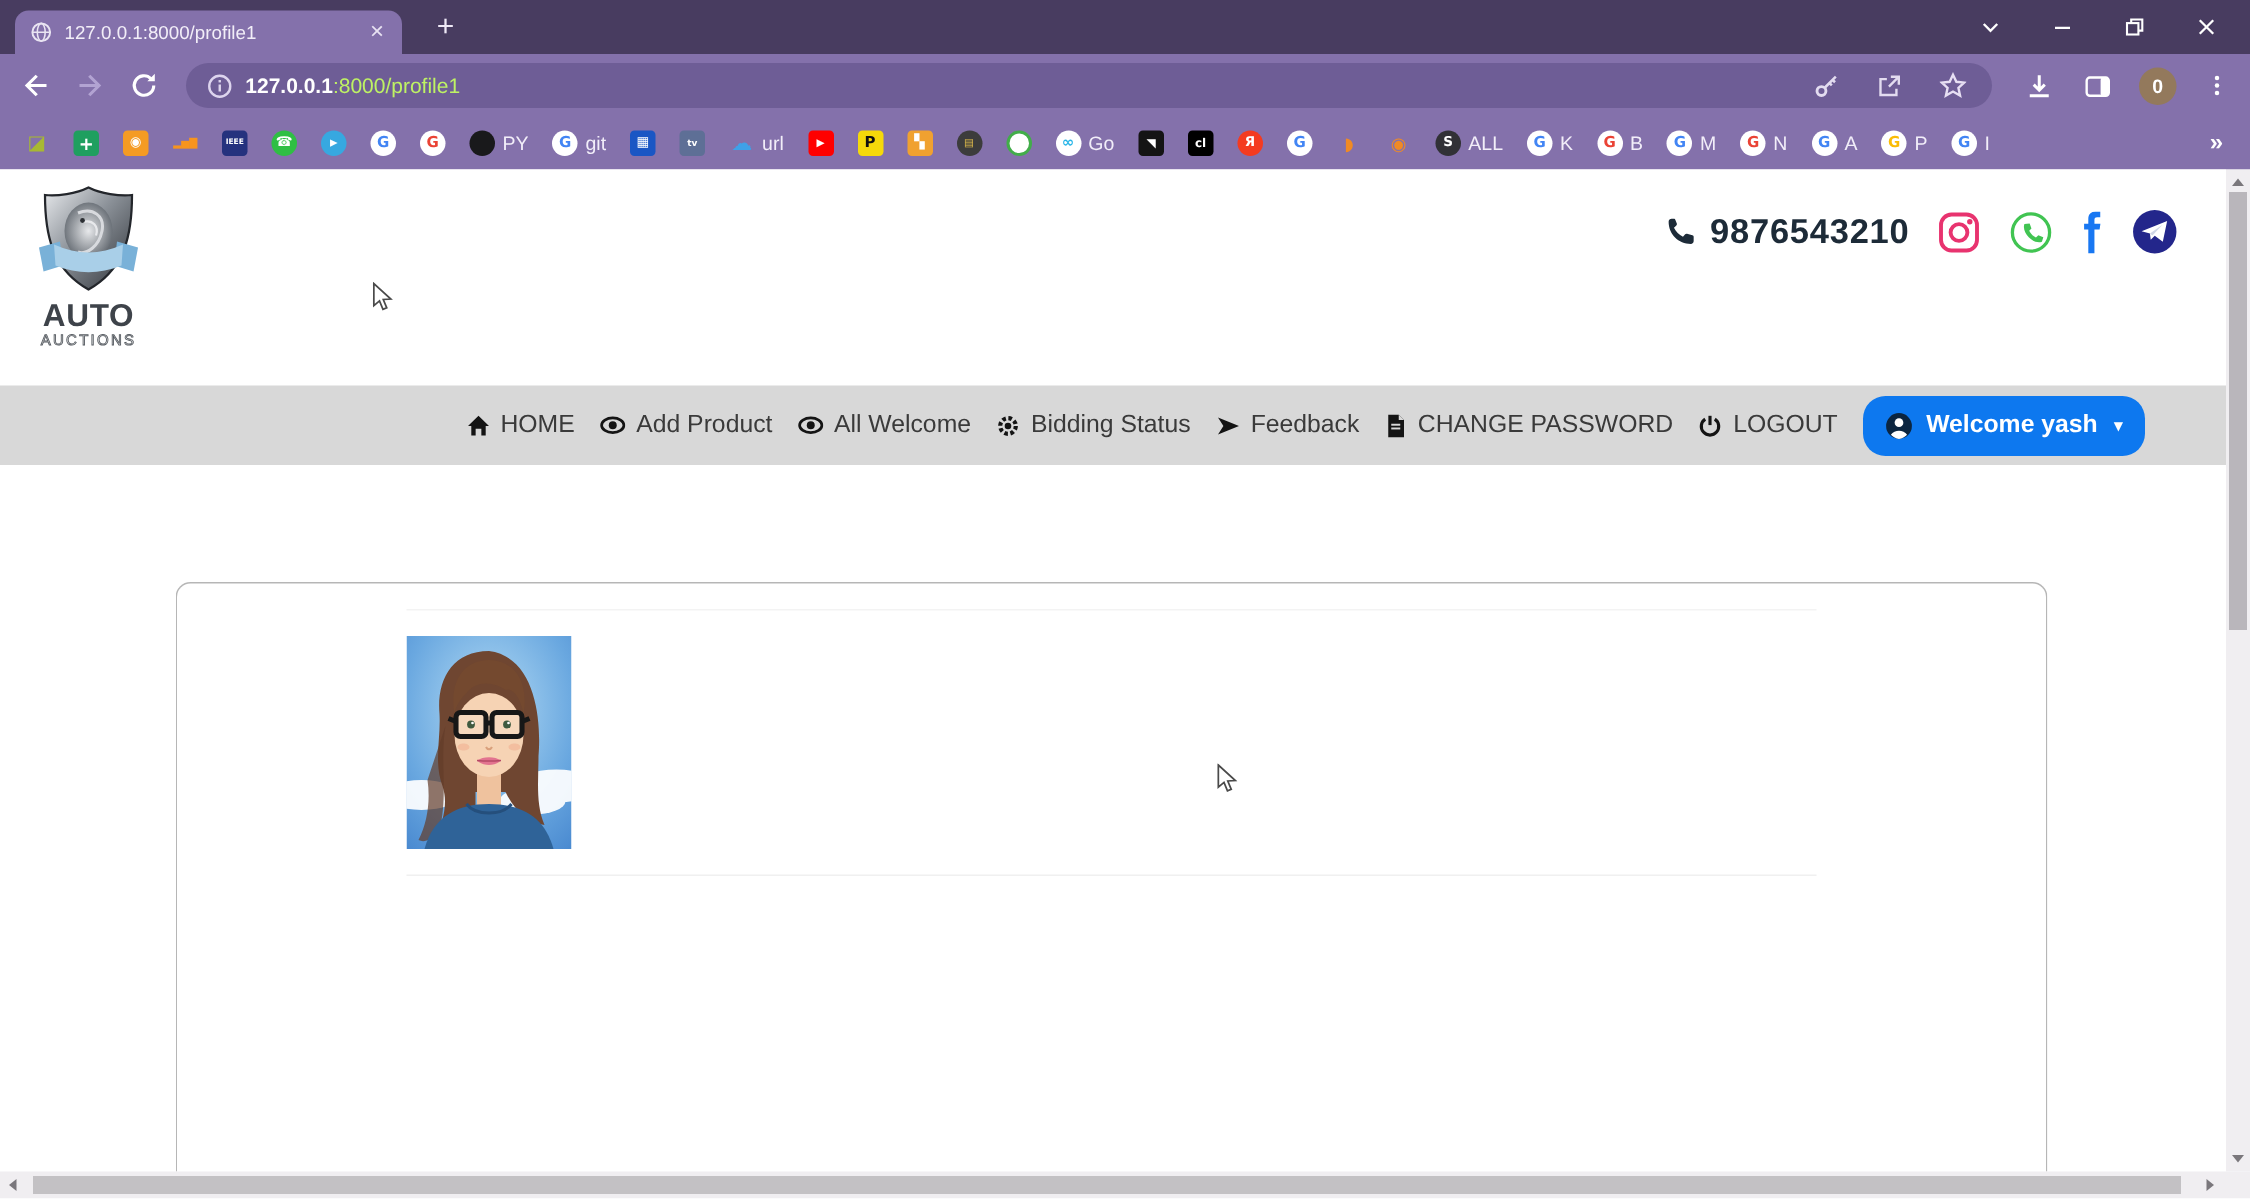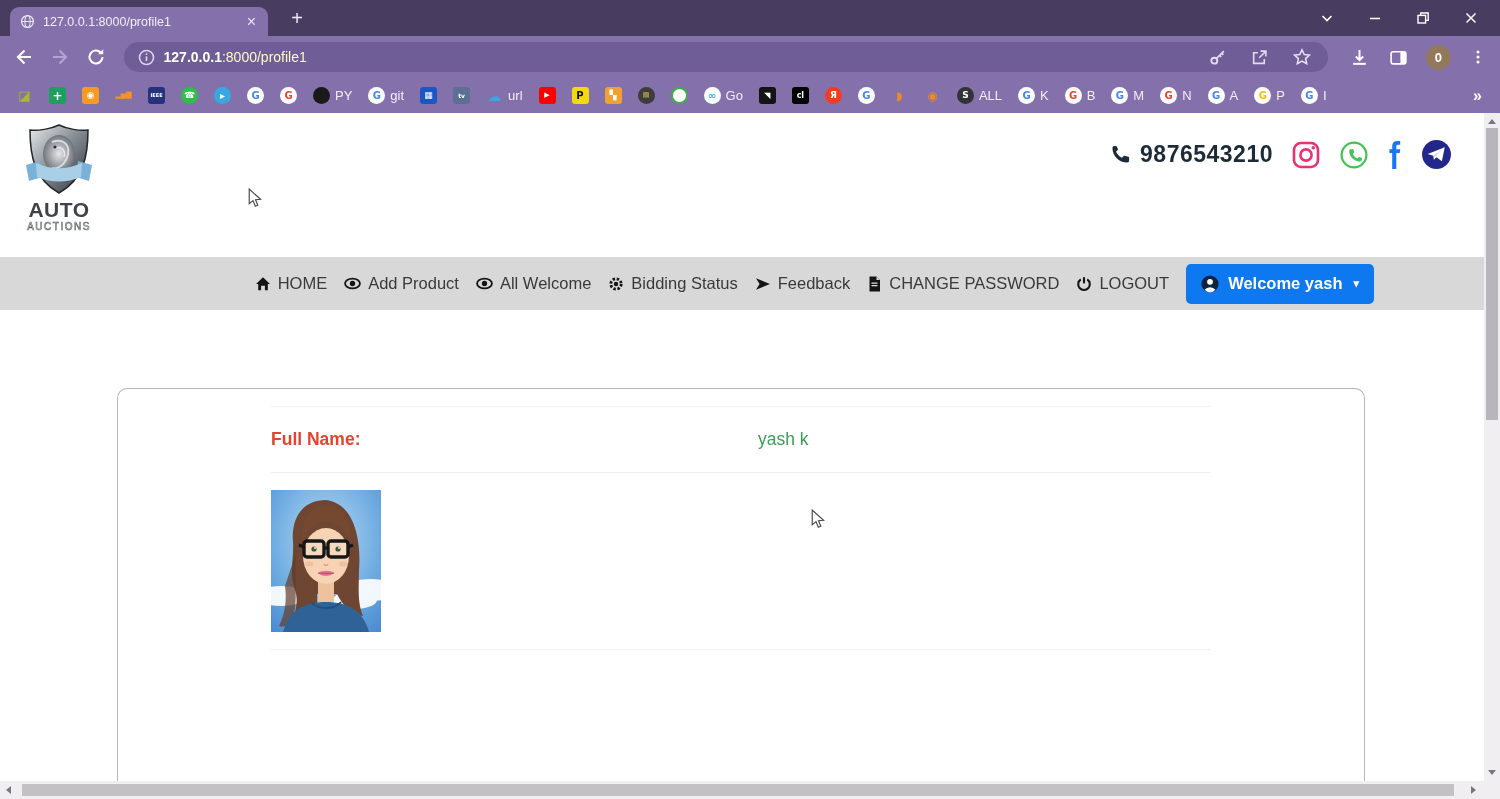--- a/index.html
+++ b/index.html
@@ -28,21 +28,21 @@
   .win-controls{position:absolute;right:6px;top:0;height:36px;display:flex;align-items:center;gap:18px;padding-right:8px;}
   .win-btn{width:30px;height:30px;display:flex;align-items:center;justify-content:center;}
 
   .toolbar{position:absolute;top:36px;left:0;width:100%;height:42px;background:var(--chrome);
            display:flex;align-items:center;padding:0 10px 0 12px;gap:12px;}
   .tb-ic{width:24px;height:24px;display:flex;align-items:center;justify-content:center;color:#fff;}
   .url-pill{width:1212px;height:30px;border-radius:15px;background:var(--url-pill);
             display:flex;align-items:center;padding:0 14px;gap:9px;margin-left:4px;}
   .url-text{font-size:14px;color:#fff;white-space:nowrap;}
   .url-host{font-weight:bold;}
-  .url-path{color:#fef9c3;}
+  .url-path{color:#bef264;}
   .pill-right{margin-left:auto;display:flex;gap:18px;align-items:center;}
   .tb-right{display:flex;gap:15px;margin-left:8px;align-items:center;}
   .avatar-badge{width:25px;height:25px;border-radius:50%;background:#93795c;color:#fff;
                 font-size:13px;display:flex;align-items:center;justify-content:center;font-weight:bold;}
 
   .bookmarks{position:absolute;top:78px;left:0;width:100%;height:35px;background:var(--chrome);
              display:flex;align-items:center;gap:16px;padding:0 18px 0 16px;}
   .bm{display:flex;align-items:center;gap:5px;flex:0 0 auto;}
   .fav{width:17px;height:17px;border-radius:3px;display:flex;align-items:center;justify-content:center;
        font-weight:bold;font-family:"DejaVu Sans",sans-serif;font-size:9px;line-height:1;overflow:hidden;}
@@ -52,26 +52,26 @@
   
   .page{position:absolute;top:113px;left:0;width:1484px;height:668px;background:#fff;overflow:hidden;}
   .site-header{position:relative;height:144px;background:#fff;}
   .logo{position:absolute;left:22px;top:8px;}
   .header-right{position:absolute;right:32px;top:26px;display:flex;align-items:center;gap:19px;}
   .phone{display:flex;align-items:center;gap:9px;font-size:23px;font-weight:bold;
          color:var(--phone-dark);letter-spacing:.5px;justify-content:center;}
   .social{display:flex;align-items:center;justify-content:center;}
 
   .navbar{position:absolute;top:144px;left:0;width:100%;height:53px;background:var(--navbar-bg);
-          display:flex;align-items:center;justify-content:flex-end;padding-right:110px;}
+          display:flex;align-items:center;justify-content:flex-end;padding-right:54px;}
   .nav-items{display:flex;align-items:center;gap:17px;}
   .nav-item{display:flex;align-items:center;gap:7px;font-size:16.5px;color:#3a3a3a;text-decoration:none;cursor:pointer;}
   .nav-ic{color:#141414;display:flex;align-items:center;}
   .welcome-btn{margin-left:17px;display:flex;align-items:center;gap:9px;background:var(--primary-blue);
-               color:#fff;border:none;border-radius:5px;height:40px;padding:0 15px;
+               color:#fff;border:none;border-radius:15px;height:40px;padding:0 15px;
                font-size:16.5px;font-weight:600;font-family:"Liberation Sans",sans-serif;cursor:pointer;}
   .caret{font-size:11px;margin-left:2px;}
 
   .card{position:absolute;left:117px;top:275px;width:1248px;height:420px;background:#fff;
         border:1px solid #b6b6b6;border-bottom:none;border-radius:10px 10px 0 0;}
   .card-head{height:120px;margin:0 16px;border-bottom:1px solid #ececec;
              display:flex;align-items:center;justify-content:center;}
   .card-title{font-family:"DejaVu Serif",serif;font-style:italic;font-weight:bold;
               font-size:34px;color:var(--title-red);}
   .profile-table{margin:17px 0 0 153px;width:940px;border-top:1px solid #f3f3f3;}
@@ -466,24 +466,20 @@
             <path d="M3.6 14.8a6.8 6.8 0 0 1 10.8 0A8.6 8.6 0 0 1 9 17.6a8.6 8.6 0 0 1-5.4-2.8" fill="#fff"></path>
           </svg>
         </span>
       <span>Welcome yash</span>
       <span class="caret">▾</span>
     </button>
   </div>
 
   <div class="card">
     <div class="profile-table">
-      <div class="prow r1">
-        <span class="plabel">Full Name:</span>
-        <span class="pvalue">yash k</span>
-      </div>
       <div class="prow r2">
         <span>
           <svg width="110" height="142" viewBox="0 0 110 142">
             <defs>
               <radialGradient id="sky" cx="0.5" cy="0.35" r="0.95">
                 <stop offset="0" stop-color="#b5dcf4"></stop>
                   <stop offset="0.55" stop-color="#6aa8e0"></stop>
                   <stop offset="1" stop-color="#3b7cc9"></stop>
               </radialGradient>
             </defs>

